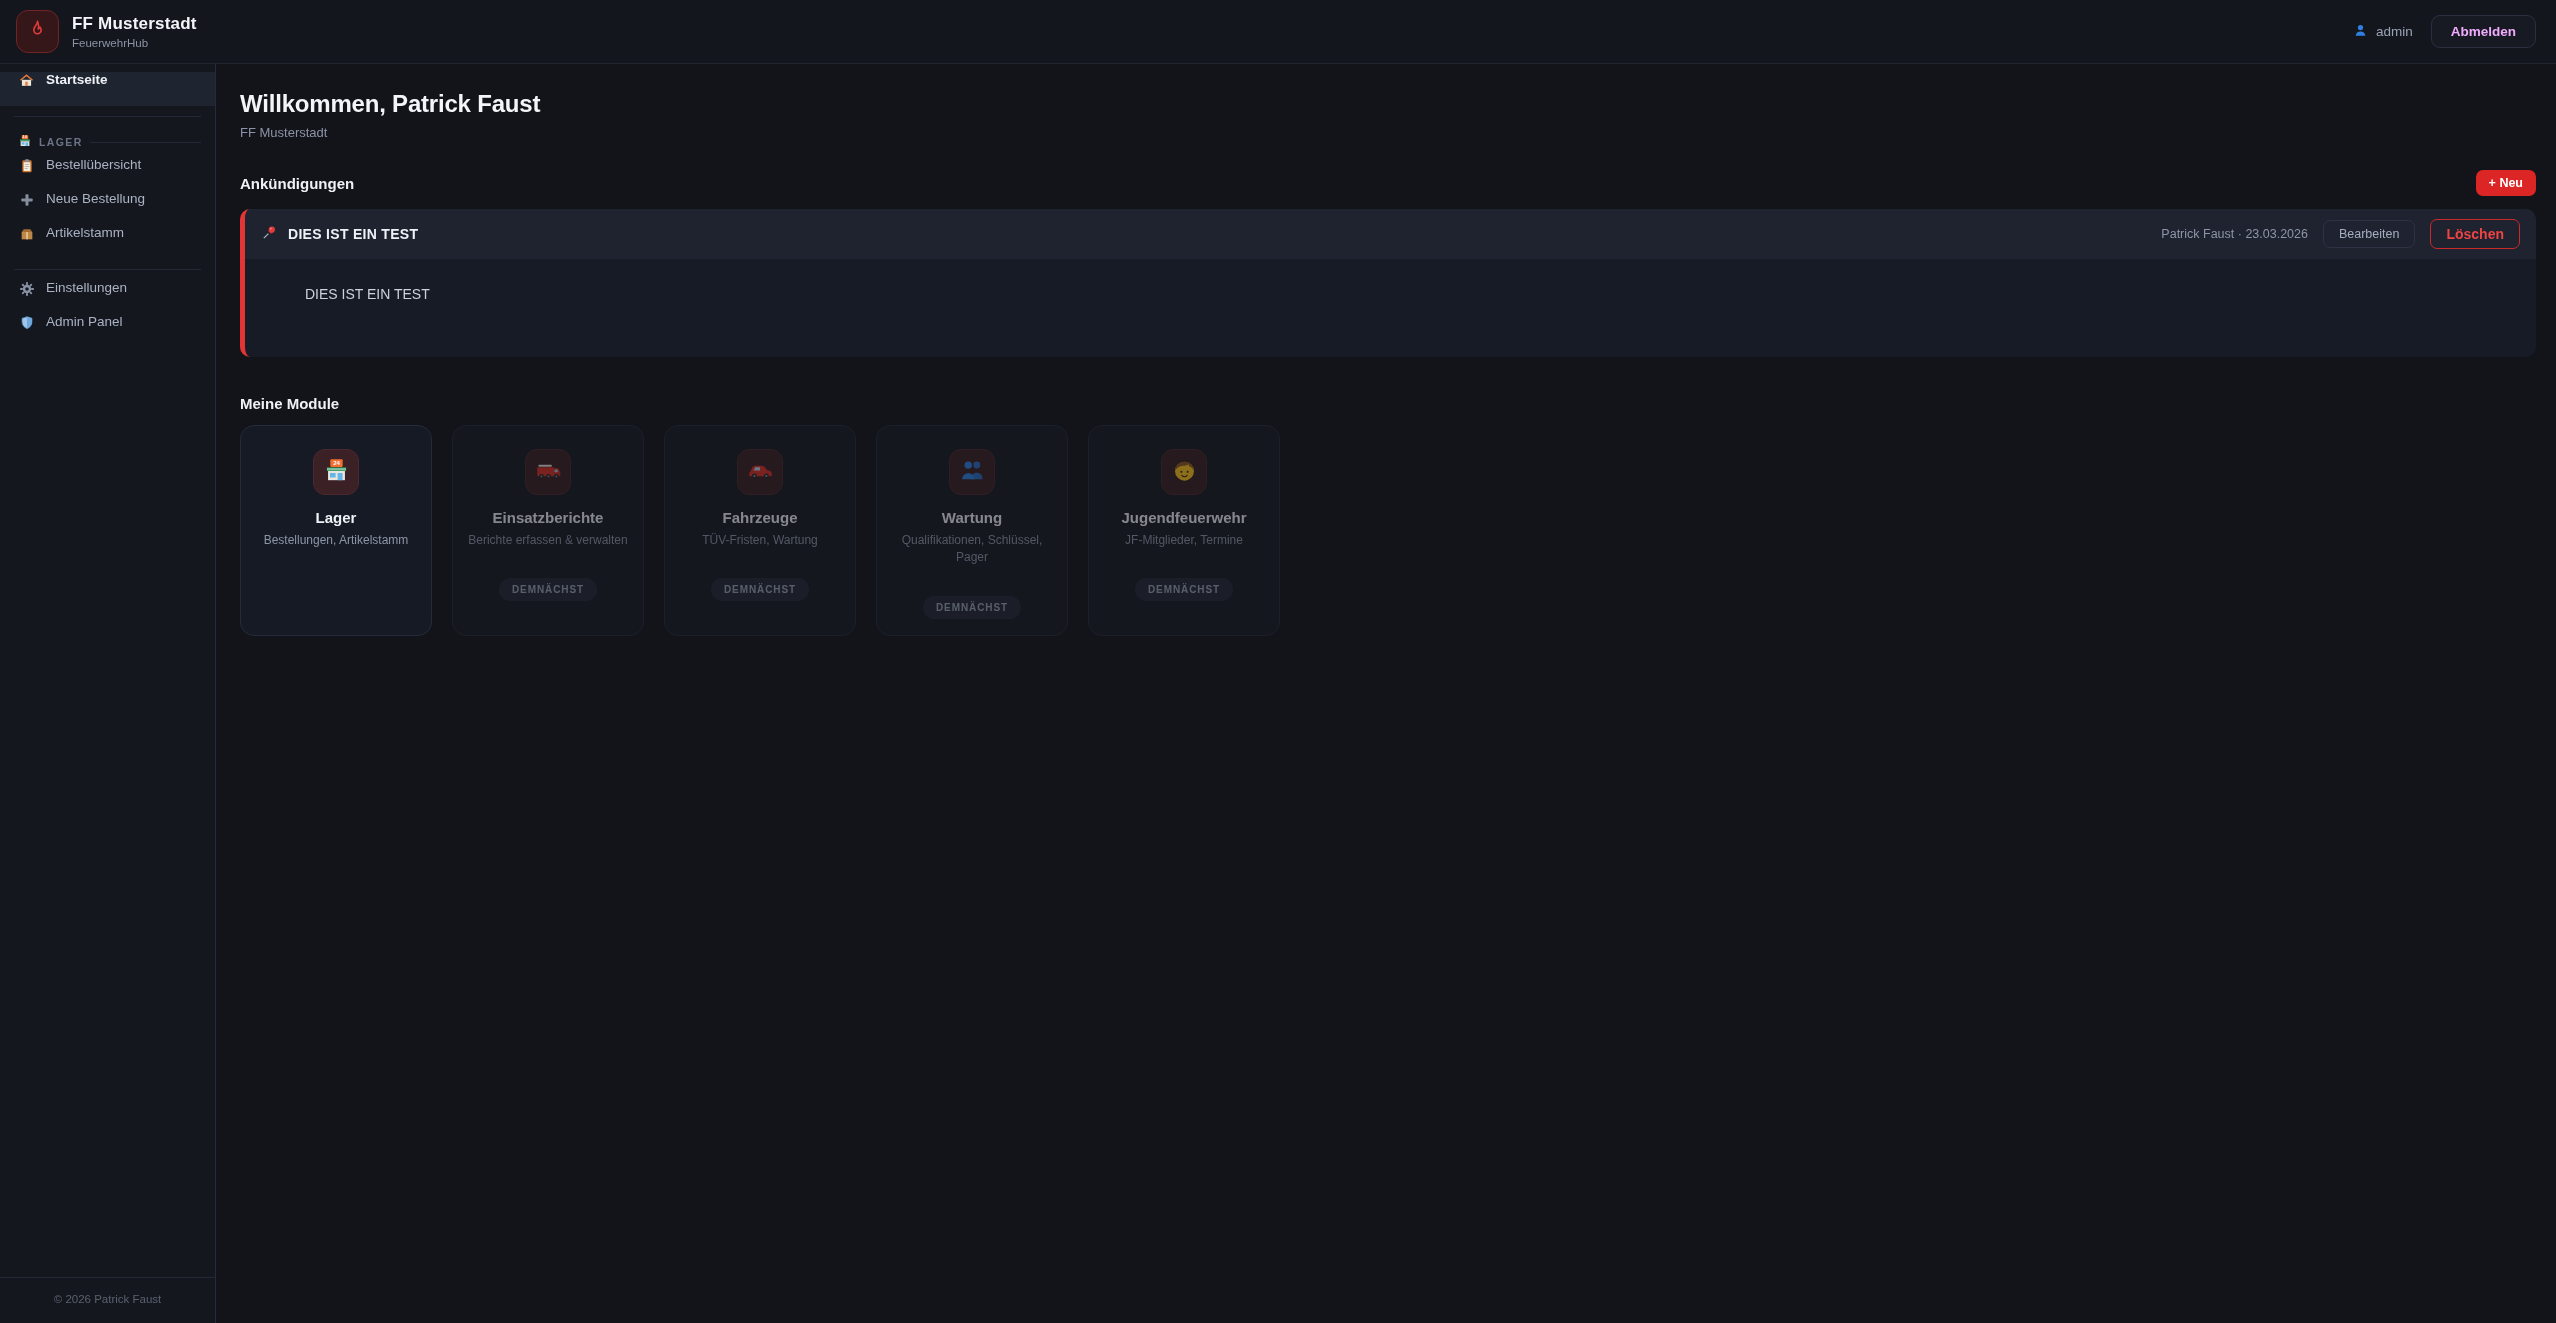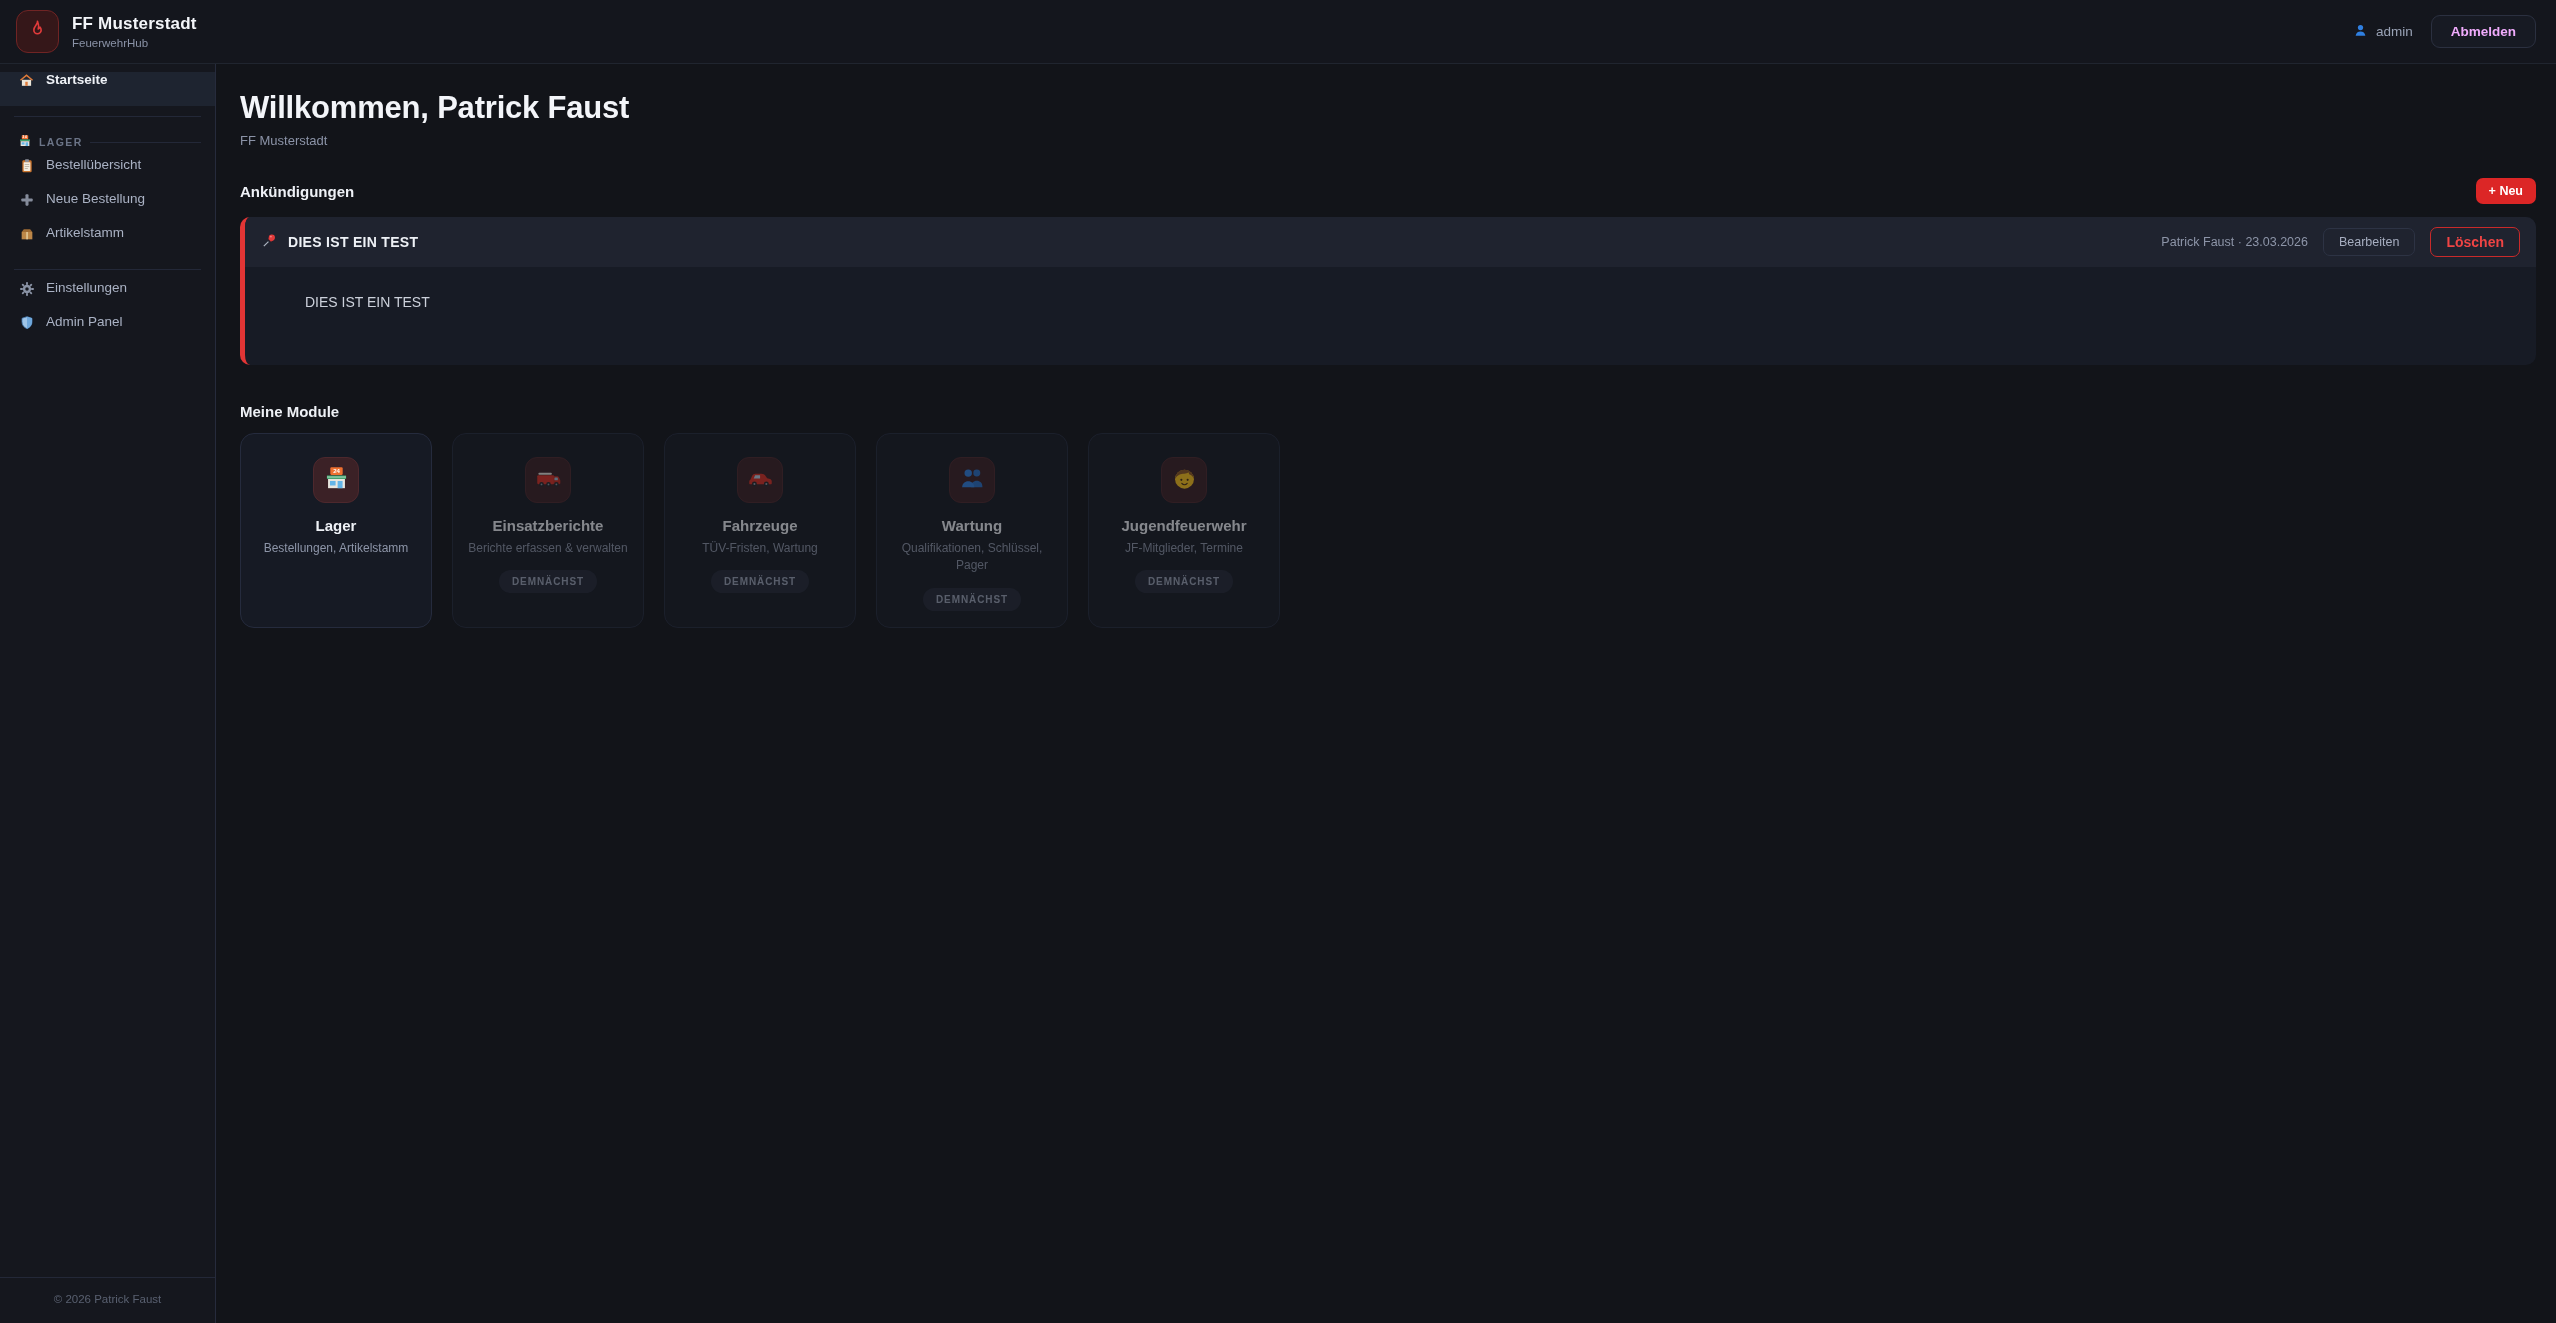--- a/index.html
+++ b/index.html
@@ -59,21 +59,21 @@
   }
   .section-head .rule { flex:1; height:1px; background:#232838; }
   .sidebar-footer {
     margin-top:auto; border-top:1px solid #232838;
     padding:15px 0 18px; text-align:center;
     color:#596070; font-size:11.5px;
   }
 
   
   main { flex:1; padding:26px 20px 0 24px; background:#121419; overflow:hidden; }
-  .page-title { font-size:31px; font-weight:700; letter-spacing:-.2px; color:#f3f5f9; }
+  .page-title { font-size:24px; font-weight:700; letter-spacing:-.2px; color:#f3f5f9; }
   .page-sub { margin-top:7px; font-size:13px; color:#8b93a7; }
 
   .section-row { display:flex; align-items:center; justify-content:space-between; margin-top:30px; }
   .section-title { font-size:15px; font-weight:700; color:#eef1f6; }
   .new-btn {
     background:#dc2626; color:#ffffff; border:none; border-radius:7px;
     font-size:12.5px; font-weight:700; padding:6px 13px; cursor:pointer; font-family:inherit;
   }
 
   .announcement {
@@ -108,21 +108,21 @@
   }
   .module-card.dimmed { opacity:.52; cursor:default; }
   .icon-tile {
     width:46px; height:46px; border-radius:12px;
     background:#3b2126; border:1px solid #4d282d;
     display:flex; align-items:center; justify-content:center;
   }
   .module-title { margin-top:14px; font-size:15px; font-weight:700; color:#eef1f6; }
   .module-sub { margin-top:6px; font-size:12px; line-height:1.45; color:#8d95a8; }
   .badge {
-    margin-top:13px; background:#242937; color:#9aa2b6;
+    margin-top:29px; background:#242937; color:#9aa2b6;
     font-size:10px; font-weight:700; letter-spacing:.9px;
     padding:6px 13px; border-radius:999px;text-align:center;
   }
 </style>
 </head>
 <body>
 
 <div class="app">
 
   <header class="topbar">

